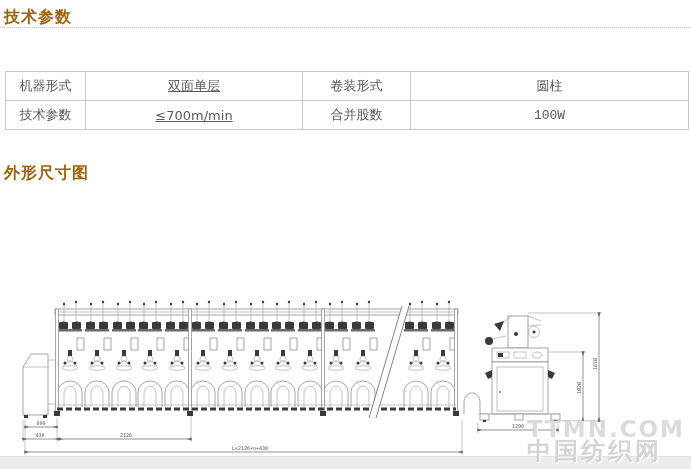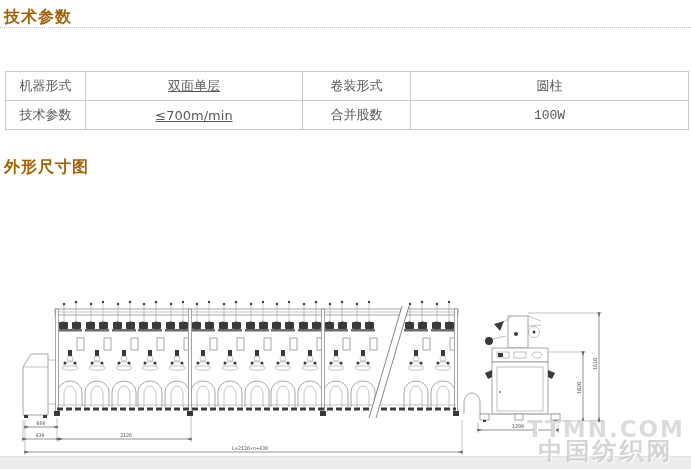--- a/index.html
+++ b/index.html
@@ -19,28 +19,28 @@
     font-size:13px; color:#595959;
   }
   table.spec td {
     border:1px solid #c9c9c9; height:29px; text-align:center;
     vertical-align:middle; padding:0 4px; overflow:hidden; white-space:nowrap;
   }
   td.c0 { width:80px; }
   td.c1 { width:217px;text-decoration:underline; }
   td.c2 { width:108px; }
   td.c3 { width:278px;font-family:Liberation Mono, monospace; }
-  .title2 { margin-top:20px; }
+  .title2 { margin-top:26px; }
   .diagram-svg { position:absolute; left:0; top:285px; width:691px; height:184px; }
   .gray-strip {
     position:absolute; left:0; top:456px; width:691px; height:13px;
     background:#ececec; border-top:1px solid #e3e3e3;
   }
   .watermark {
-    position:absolute; right:6px; top:419px; text-align:center; z-index:3;
+    position:absolute; right:6px; top:419px; text-align:left; z-index:3;
     color:#d6d6d6; line-height:0.92; pointer-events:none;
   }
   .watermark .wm1 { font-size:23px; font-weight:bold; letter-spacing:2px;
     text-shadow:1px 1px 0 #fff; color:rgba(190,190,190,0.55); }
   .watermark .wm2 { font-size:24px; font-weight:bold; letter-spacing:3px;
     text-shadow:1px 1px 0 #fff; color:rgba(185,185,185,0.6); }
   
   .o    { fill:#fff; stroke:#8f8f97; stroke-width:0.8; }
   .thin { fill:none; stroke:#9a9aa2; stroke-width:0.6; }
   .dark { fill:#3a3a3a; stroke:none; }

